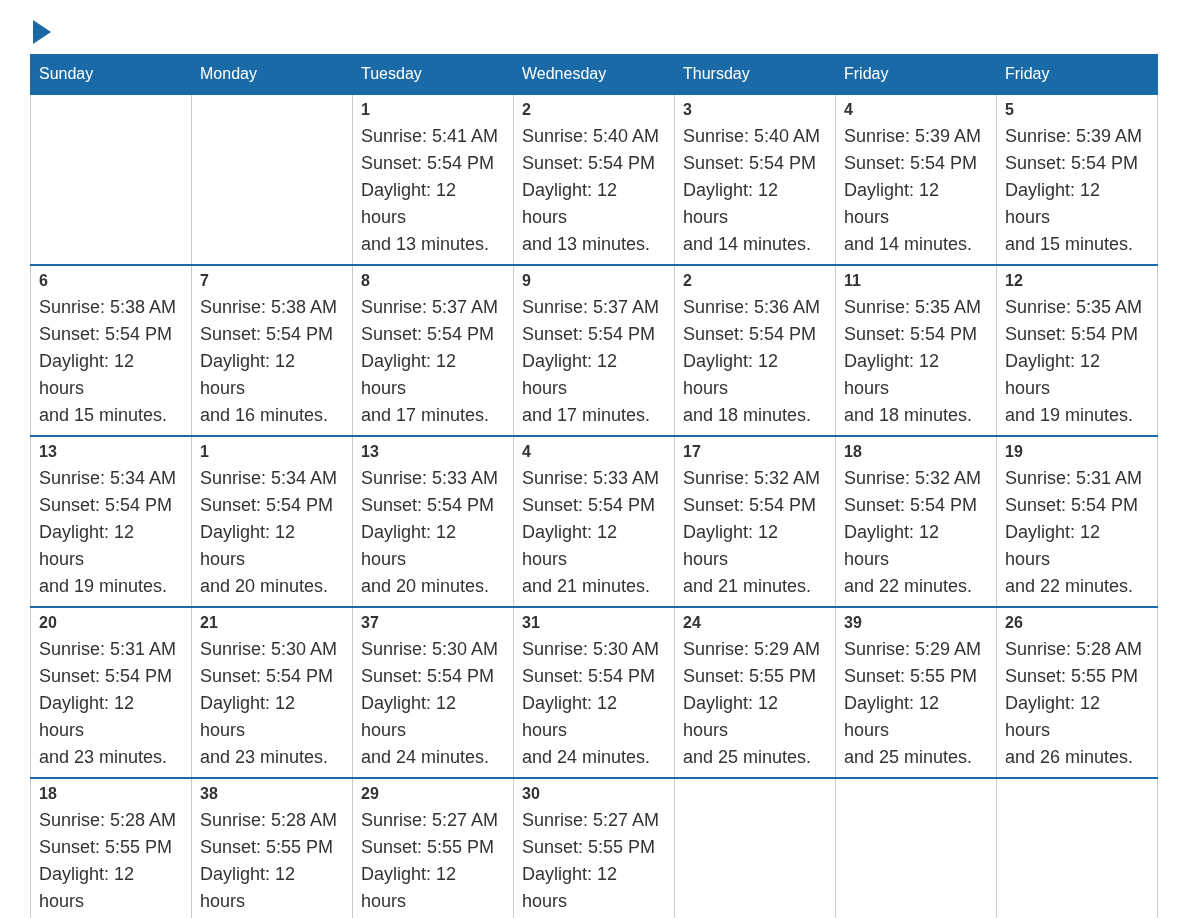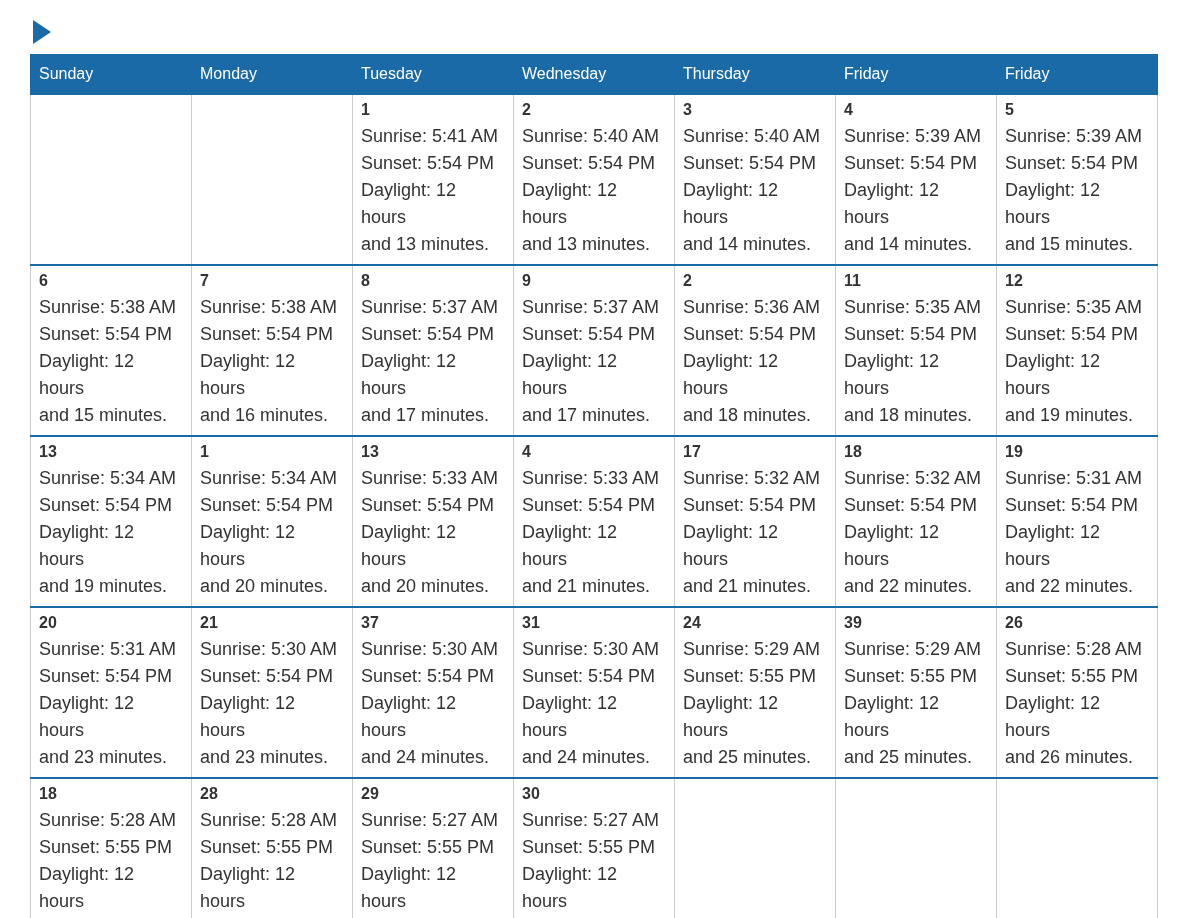--- a/index.html
+++ b/index.html
@@ -329,21 +329,21 @@
       </tr>
       <tr>
         <td>
           <span class="day-number">18</span>
           <div class="day-info" style="white-space: pre-line;">Sunrise: 5:28 AM
 Sunset: 5:55 PM
 Daylight: 12 hours
 and 26 minutes.</div>
         </td>
         <td>
-          <span class="day-number">28</span>
+          <span class="day-number">38</span>
           <div class="day-info" style="white-space: pre-line;">Sunrise: 5:28 AM
 Sunset: 5:55 PM
 Daylight: 12 hours
 and 27 minutes.</div>
         </td>
         <td>
           <span class="day-number">29</span>
           <div class="day-info" style="white-space: pre-line;">Sunrise: 5:27 AM
 Sunset: 5:55 PM
 Daylight: 12 hours

